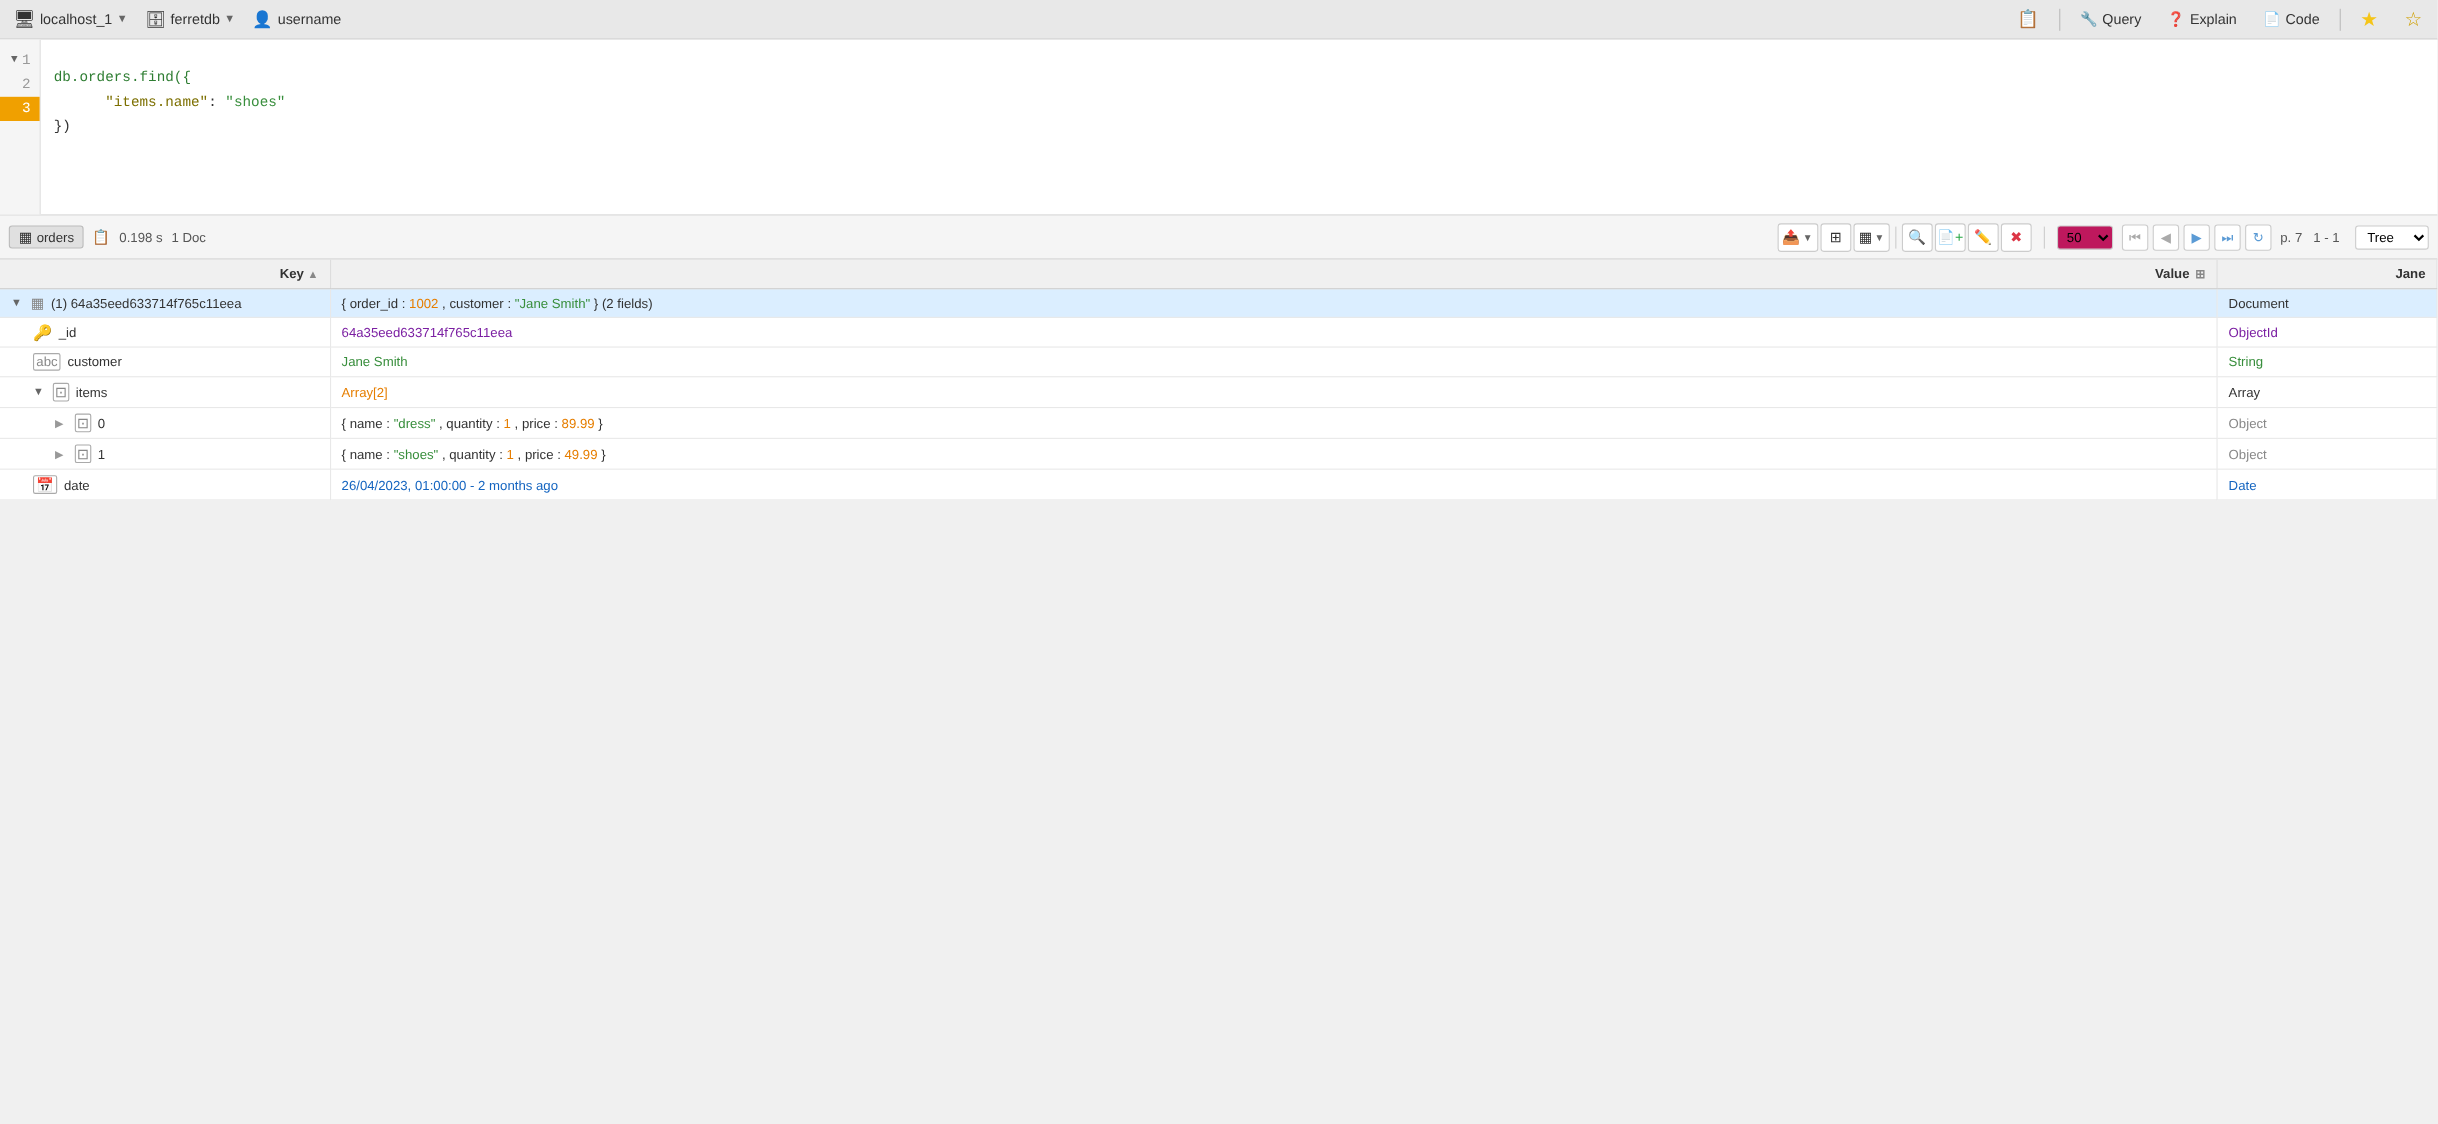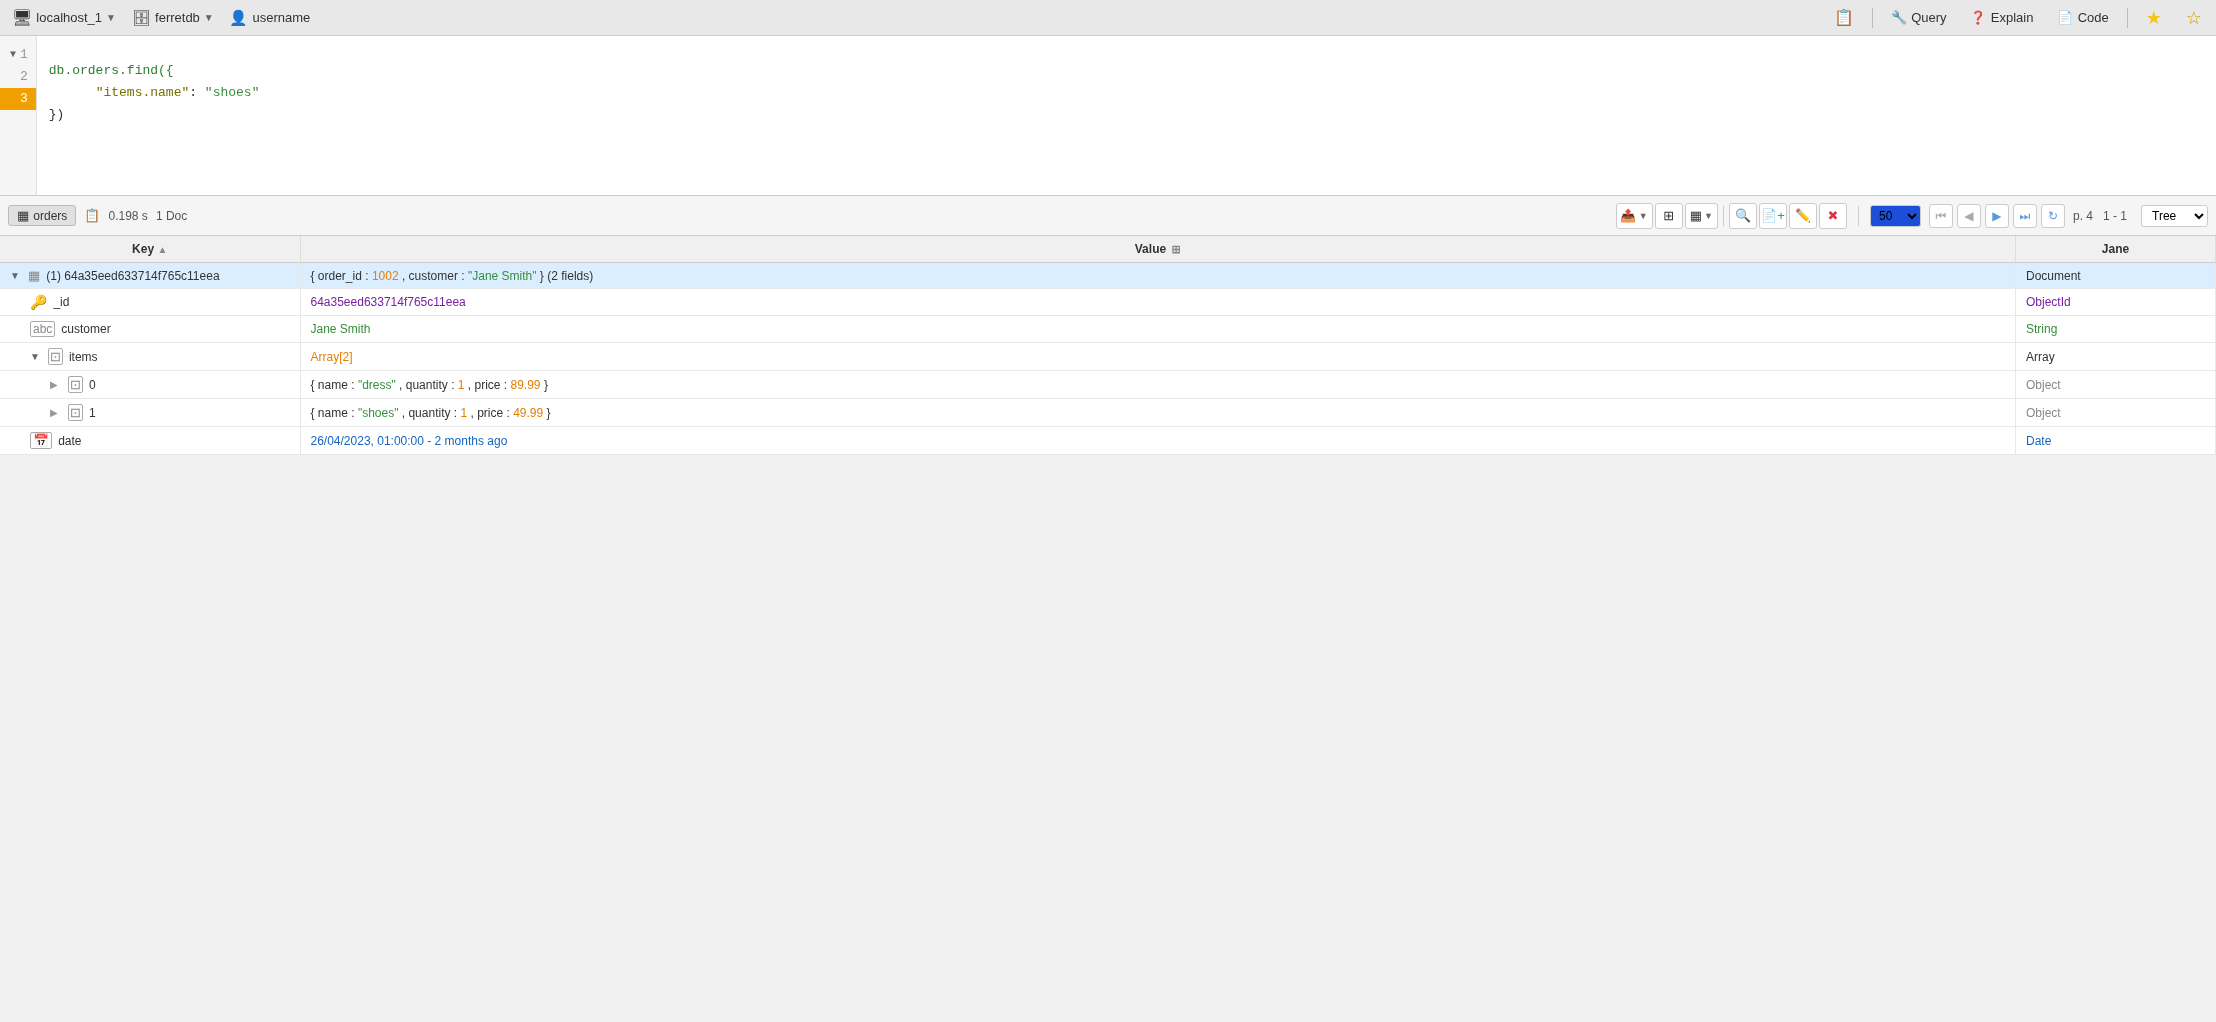--- a/index.html
+++ b/index.html
@@ -156,43 +156,43 @@
       cursor: pointer;
       color: #5b9bd5;
       font-size: 12px;
     }
     .page-nav-btn.disabled { color: #aaa; cursor: default; }
     .per-page-select {
       border: 1px solid #ccc;
       border-radius: 3px;
       padding: 2px 4px;
       font-size: 12px;
-      background: #1d4ed8;
+      background: #be185d;
     }
     .page-info { font-size: 12px; color: #555; }
     .view-select {
       border: 1px solid #ccc;
       border-radius: 3px;
       padding: 2px 6px;
       font-size: 12px;
       background: #fff;
     }
 
     
     .results-table {
       width: 100%;
       border-collapse: collapse;
       background: #fff;
     }
     .results-table th {
       background: #f0f0f0;
       border-bottom: 1px solid #ccc;
       border-right: 1px solid #ddd;
-      padding: 6px 20px;
-      text-align: center;
+      padding: 6px 10px;
+      text-align: right;
       font-weight: 600;
       font-size: 12px;
       color: #333;
     }
     .results-table td {
       border-bottom: 1px solid #e8e8e8;
       border-right: 1px solid #e8e8e8;
       padding: 5px 10px;
       font-size: 12px;
       vertical-align: middle;
@@ -354,21 +354,21 @@
     <option>200</option>
   </select>
 
   <div class="page-controls">
     <div class="page-nav-btn disabled">⏮</div>
     <div class="page-nav-btn disabled">◀</div>
     <div class="page-nav-btn">▶</div>
     <div class="page-nav-btn">⏭</div>
     <div class="page-nav-btn">↻</div>
     <span class="page-info" style="margin-left:4px;">
-      <span>p. 4</span>
+      <span>p. 7</span>
     </span>
     <span class="page-info" style="margin: 0 6px;">
       <span>1 - 1</span>
     </span>
   </div>
 
   <select class="view-select">
     <option>Tree</option>
     <option>Table</option>
     <option>JSON</option>

